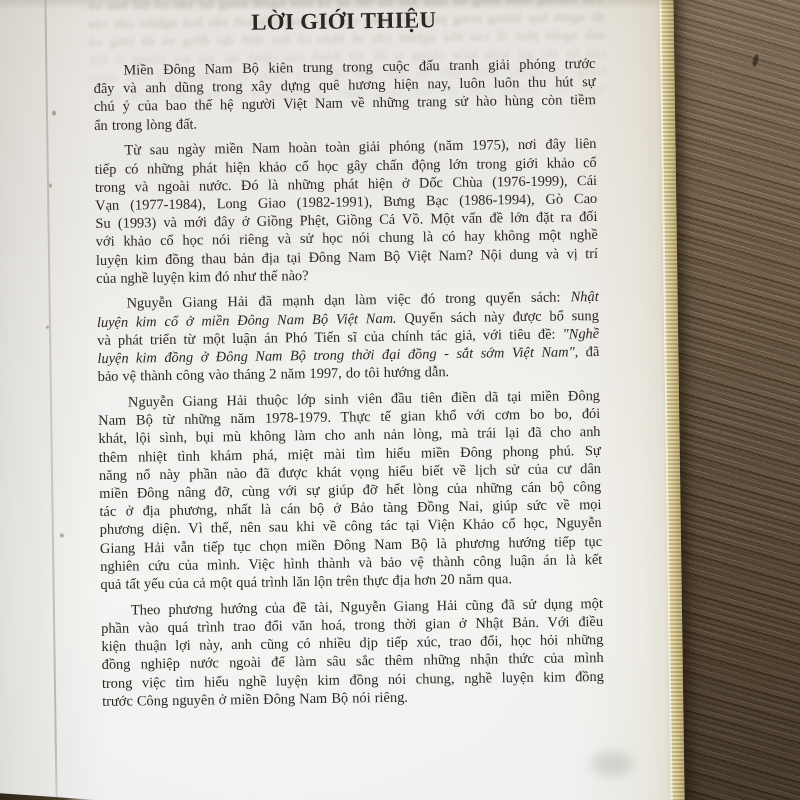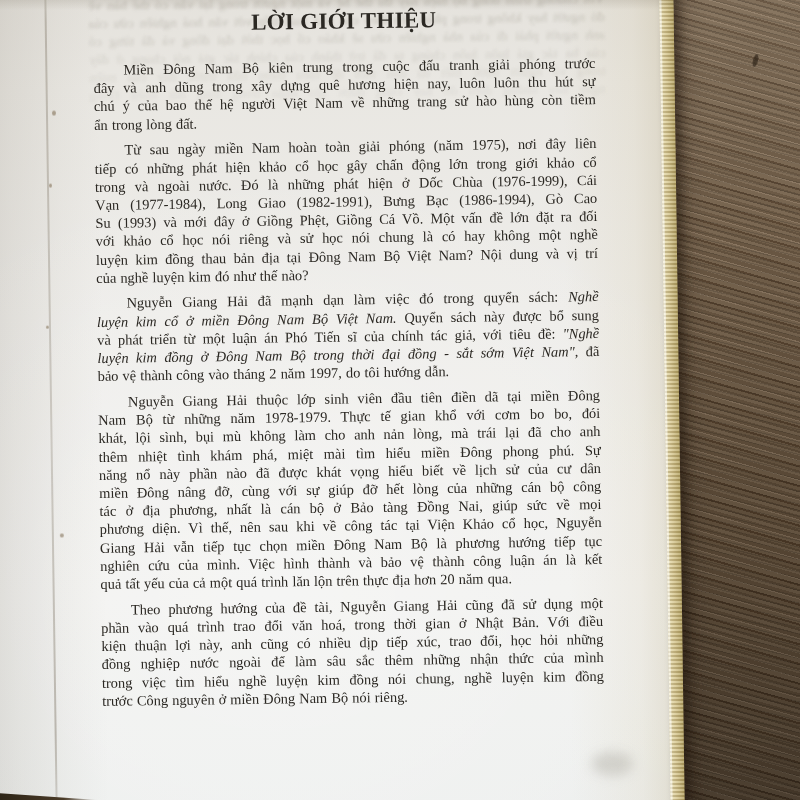--- a/index.html
+++ b/index.html
@@ -150,21 +150,21 @@
             <div class="line first"><span>Từ sau ngày miền Nam hoàn toàn giải phóng (năm 1975), nơi đây liên</span></div>
             <div class="line"><span>tiếp có những phát hiện khảo cổ học gây chấn động lớn trong giới khảo cổ</span></div>
             <div class="line"><span>trong và ngoài nước. Đó là những phát hiện ở Dốc Chùa (1976-1999), Cái</span></div>
             <div class="line"><span>Vạn (1977-1984), Long Giao (1982-1991), Bưng Bạc (1986-1994), Gò Cao</span></div>
             <div class="line"><span>Su (1993) và mới đây ở Giồng Phệt, Giồng Cá Vồ. Một vấn đề lớn đặt ra đối</span></div>
             <div class="line"><span>với khảo cổ học nói riêng và sử học nói chung là có hay không một nghề</span></div>
             <div class="line"><span>luyện kim đồng thau bản địa tại Đông Nam Bộ Việt Nam? Nội dung và vị trí</span></div>
             <div class="line last"><span>của nghề luyện kim đó như thế nào?</span></div>
           </div>
           <div class="para">
-            <div class="line first"><span>Nguyễn Giang Hải đã mạnh dạn làm việc đó trong quyển sách: </span><span class="it">Nghề</span></div>
+            <div class="line first"><span>Nguyễn Giang Hải đã mạnh dạn làm việc đó trong quyển sách: </span><span class="it">Nhật</span></div>
             <div class="line"><span class="it">luyện kim cổ ở miền Đông Nam Bộ Việt Nam.</span><span> Quyển sách này được bổ sung</span></div>
             <div class="line"><span>và phát triển từ một luận án Phó Tiến sĩ của chính tác giả, với tiêu đề: </span><span class="it">"Nghề</span></div>
             <div class="line"><span class="it">luyện kim đồng ở Đông Nam Bộ trong thời đại đồng - sắt sớm Việt Nam",</span><span> đã</span></div>
             <div class="line last"><span>bảo vệ thành công vào tháng 2 năm 1997, do tôi hướng dẫn.</span></div>
           </div>
           <div class="para">
             <div class="line first"><span>Nguyễn Giang Hải thuộc lớp sinh viên đầu tiên điền dã tại miền Đông</span></div>
             <div class="line"><span>Nam Bộ từ những năm 1978-1979. Thực tế gian khổ với cơm bo bo, đói</span></div>
             <div class="line"><span>khát, lội sình, bụi mù không làm cho anh nản lòng, mà trái lại đã cho anh</span></div>
             <div class="line"><span>thêm nhiệt tình khám phá, miệt mài tìm hiểu miền Đông phong phú. Sự</span></div>

